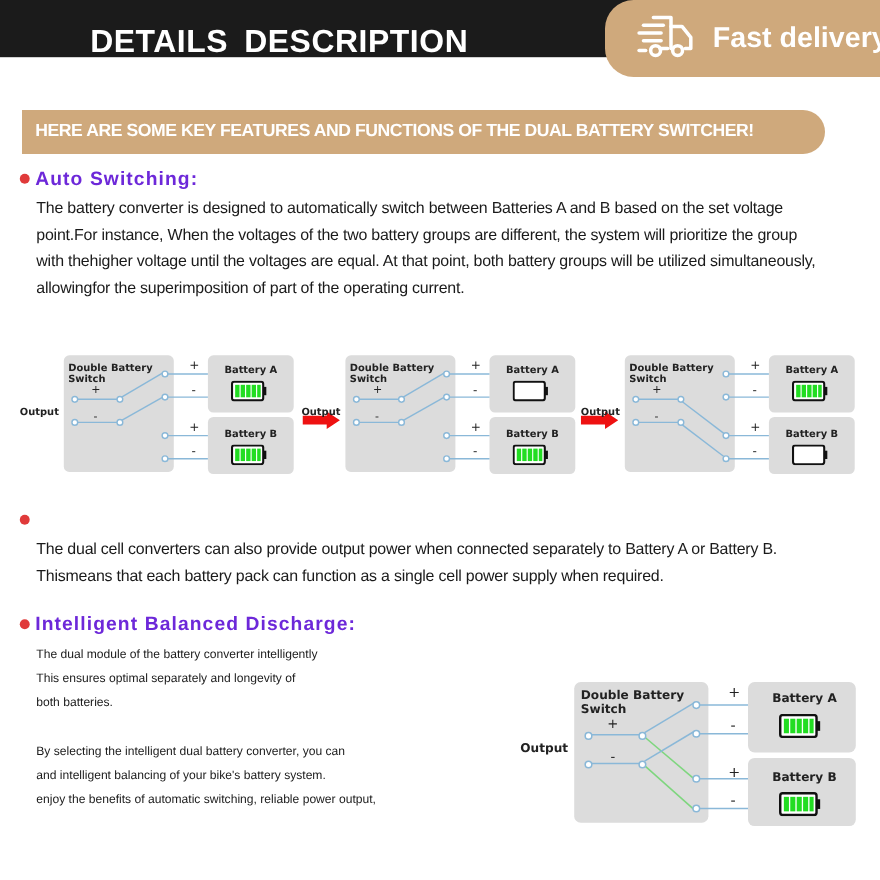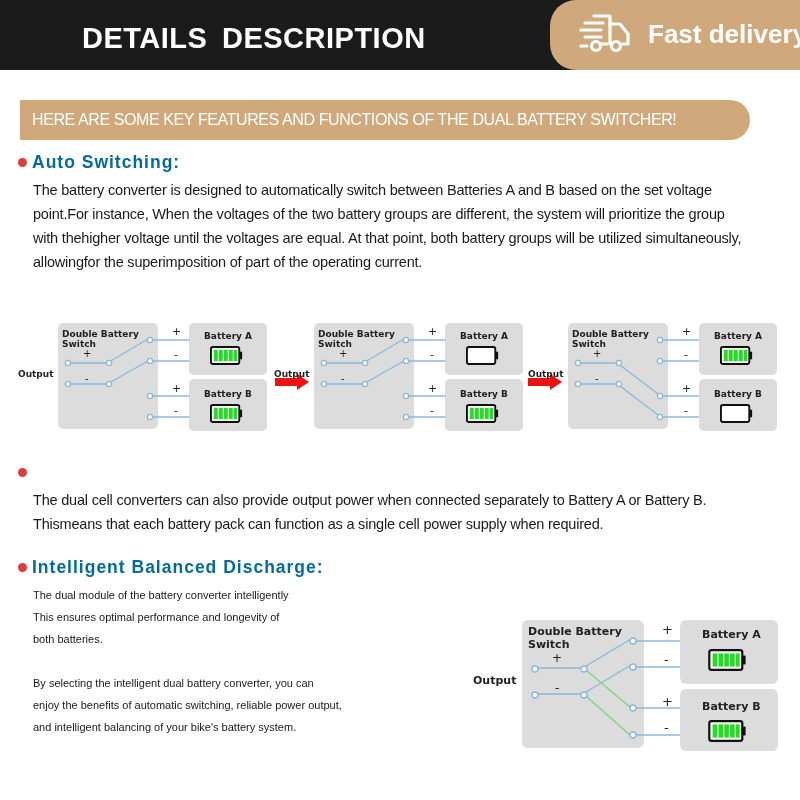--- a/index.html
+++ b/index.html
@@ -1,28 +1,28 @@
 <!DOCTYPE html>
 <html><head>
 <meta charset="utf-8">
 <style>
   * { margin: 0; padding: 0; box-sizing: border-box; }
   html, body { width: 800px; height: 800px; background: #ffffff; overflow: hidden; }
   body { position: relative; font-family: "Liberation Sans", sans-serif; color: #111; }
 
-  .topbar { position: absolute; left: 0; top: 0; width: 800px; height: 70px; background: #1b1b1b; }
+  .topbar { position: absolute; left: 0; top: 0; width: 800px; height: 52px; background: #1b1b1b; }
   .topbar-title { position: absolute; left: 82px; top: 22px; font-size: 29px; font-weight: bold; color: #ffffff; letter-spacing: 0.5px; word-spacing: 6px; }
   .delivery-badge { position: absolute; left: 550px; top: 0; width: 260px; height: 70px; background: #cfa97c; border-radius: 26px 0 0 26px; }
   .delivery-icon { position: absolute; left: 26px; top: 10px; width: 60px; height: 48px; }
   .delivery-label { position: absolute; left: 98px; top: 19px; font-size: 26px; color: #ffffff; font-weight: bold; }
 
   .feature-banner { position: absolute; left: 20px; top: 100px; width: 730px; height: 40px; background: #cfa97c; border-radius: 0 22px 22px 0; }
-  .feature-banner span { position: absolute; left: 12px; top: 11px; font-size: 16px; font-weight: normal; color: #ffffff; letter-spacing: -0.4px; white-space: nowrap; }
-
-  .section-head { position: absolute; left: 18px; font-size: 17.5px; font-weight: bold; color: #0369a1; letter-spacing: 1px; white-space: nowrap; }
+  .feature-banner span { position: absolute; left: 12px; top: 11px; font-size: 16px; font-weight: bold; color: #ffffff; letter-spacing: -0.4px; white-space: nowrap; }
+
+  .section-head { position: absolute; left: 18px; font-size: 17.5px; font-weight: bold; color: #6d28d9; letter-spacing: 1px; white-space: nowrap; }
   .section-head .dot { display: inline-block; width: 9px; height: 9px; border-radius: 50%; background: #e03a3a; margin-right: 5px; vertical-align: 1px; }
 
   .para { position: absolute; left: 33px; font-size: 14.5px; line-height: 24px; color: #1a1a1a; letter-spacing: -0.2px; }
   .para-sans { position: absolute; left: 33px; font-size: 11px; line-height: 22px; color: #1a1a1a; }
 
   .diagram { position: absolute; }
   .diagram svg { display: block; }
   .arrow { position: absolute; }
 </style>
 </head>
@@ -211,26 +211,26 @@
 <div class="para" style="top:488px; width:770px;">
   <div>The dual cell converters can also provide output power when connected separately to Battery A or Battery B.</div>
   <div>Thismeans that each battery pack can function as a single cell power supply when required.</div>
 </div>
 
 <div class="section-head" style="top:557px;">
   <span class="dot"></span><span>Intelligent Balanced Discharge:</span>
 </div>
 <div class="para-sans" style="top:584px; width:450px;">
   <div>The dual module of the battery converter intelligently</div>
-  <div>This ensures optimal performance and longevity of</div>
+  <div>This ensures optimal separately and longevity of</div>
   <div>both batteries.</div>
   <div style="height:22px;"></div>
   <div>By selecting the intelligent dual battery converter, you can</div>
+  <div>and intelligent balancing of your bike's battery system.</div>
   <div>enjoy the benefits of automatic switching, reliable power output,</div>
-  <div>and intelligent balancing of your bike's battery system.</div>
 </div>
 
 <div class="diagram" style="left:470px; top:612px;">
   <svg width="310" height="140" viewBox="0 0 310 140">
     <rect x="52" y="8" width="122" height="128" rx="6" fill="#dcdcdc"></rect>
     <rect x="210" y="8" width="98" height="64" rx="6" fill="#dcdcdc"></rect>
     <rect x="210" y="77" width="98" height="62" rx="6" fill="#dcdcdc"></rect>
     <text x="58" y="23" font-size="11" font-weight="bold" font-family="DejaVu Sans, sans-serif" fill="#222">Double Battery</text>
     <text x="58" y="36" font-size="11" font-weight="bold" font-family="DejaVu Sans, sans-serif" fill="#222">Switch</text>
     <text x="3" y="72" font-size="11" font-weight="bold" font-family="DejaVu Sans, sans-serif" fill="#222">Output</text>

